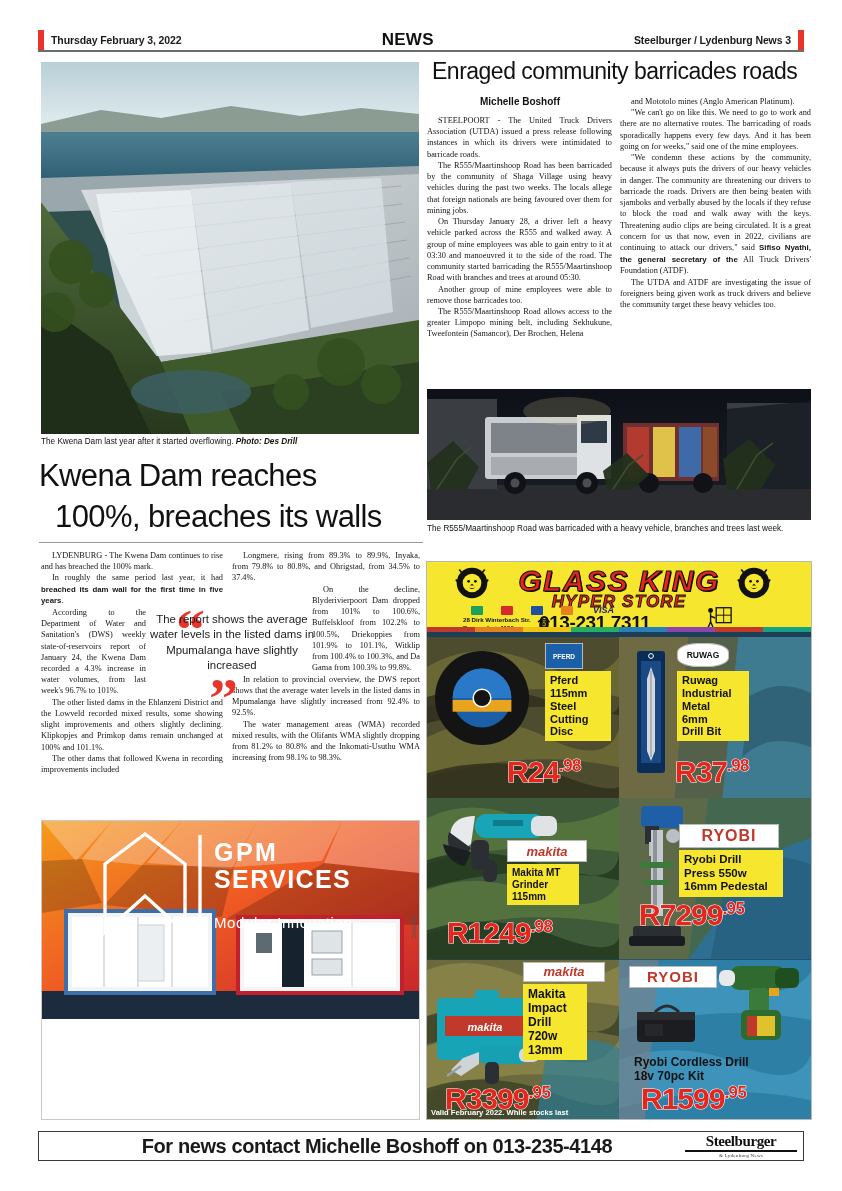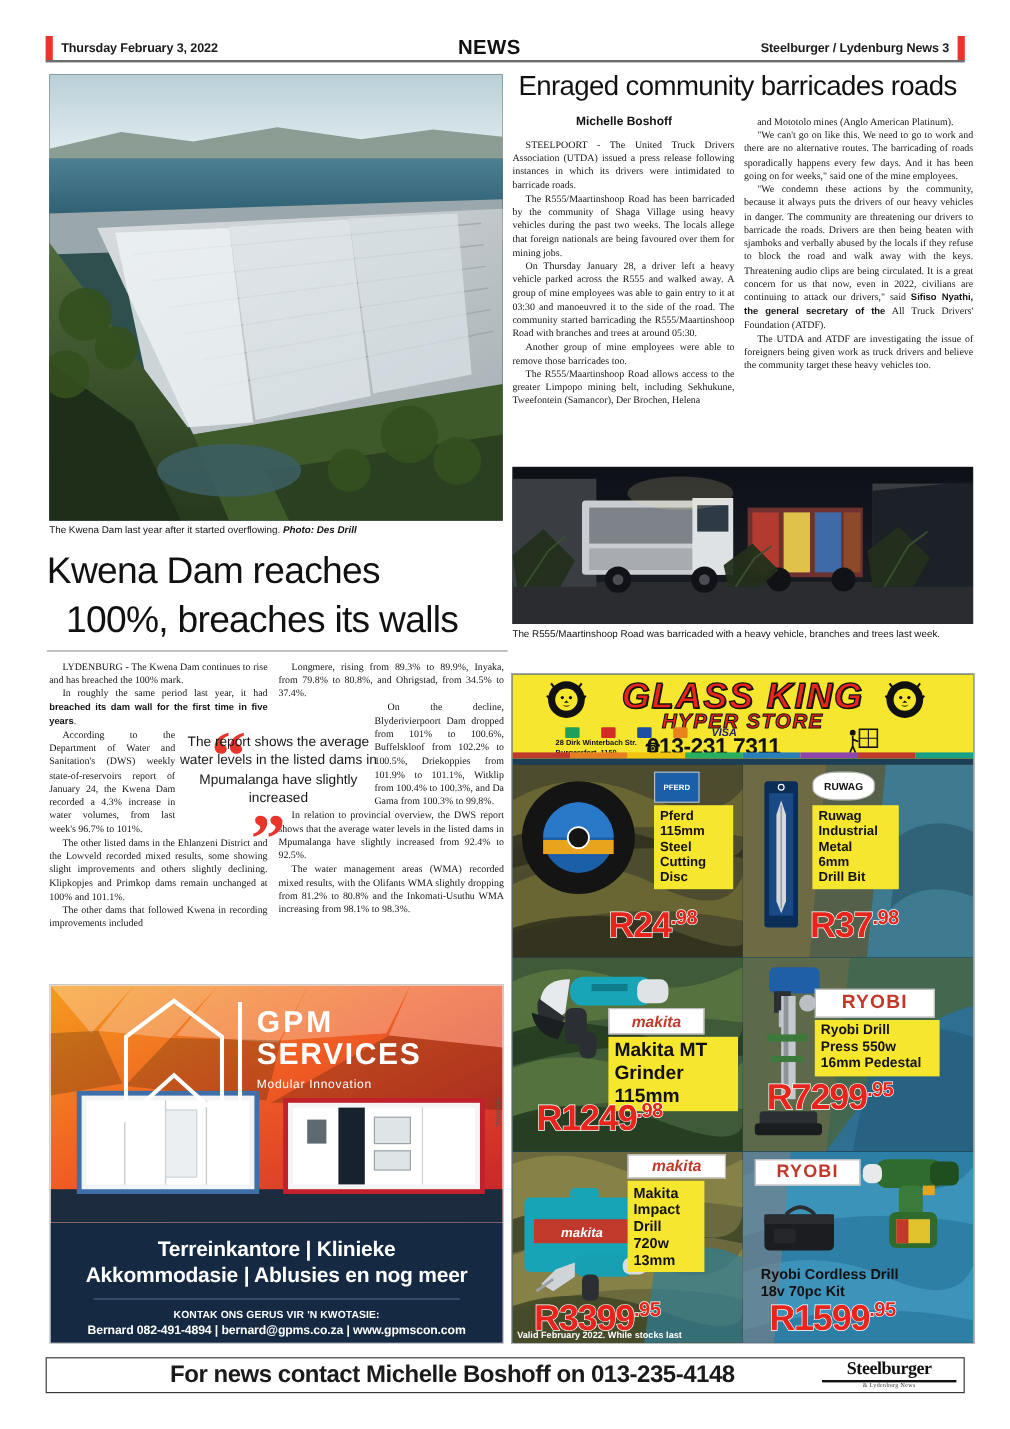--- a/index.html
+++ b/index.html
@@ -104,21 +104,21 @@
     border: 1px solid #c9c9c9; overflow: hidden; background: #ffffff;
   }
   .gpm-hero { position: relative; width: 100%; height: 198px; overflow: hidden; }
   .gpm-hero svg { display: block; width: 100%; height: 100%; }
   .gpm-logo {
     position: absolute; left: 172px; top: 18px;
     font-family: "Liberation Sans", sans-serif; color: #fff;
   }
   .gpm-logo .g1 { font-size: 25px; font-weight: bold; letter-spacing: 2.5px; line-height: 1.06; }
   .gpm-logo .g2 { font-size: 25px; font-weight: bold; letter-spacing: 1.4px; line-height: 1.06; }
-  .gpm-logo .g3 { font-size: 10px; font-weight: normal; letter-spacing: 0.6px; margin-top: 7px; }
+  .gpm-logo .g3 { font-size: 15px; font-weight: normal; letter-spacing: 0.6px; margin-top: 22px; }
   .gpm-dark {
     background: #152a42; padding: 12px 8px 9px; text-align: center;
   }
   .gpm-serv1, .gpm-serv2 {
     font-family: "Liberation Sans", sans-serif;
     font-size: 17.5px; font-weight: bold; color: #ffffff; line-height: 1.22;
     letter-spacing: -0.2px;
   }
   .gpm-sep { height: 1px; background: #4c6280; margin: 8px 28px 7px; }
   .gpm-kontak {
@@ -413,27 +413,20 @@
           <line x1="158" y1="14" x2="158" y2="96"></line>
         </g>
       </svg>
       <div class="gpm-logo">
         <div class="g1">GPM</div>
         <div class="g2">SERVICES</div>
         <div class="g3">Modular Innovation</div>
       </div>
       <div class="gpm-sidecode">48549WC</div>
     </div>
-    <div class="gpm-dark">
-      <div class="gpm-serv1">Terreinkantore | Klinieke</div>
-      <div class="gpm-serv2">Akkommodasie | Ablusies en nog meer</div>
-      <div class="gpm-sep"></div>
-      <div class="gpm-kontak">KONTAK ONS GERUS VIR 'N KWOTASIE:</div>
-      <div class="gpm-contact">Bernard 082-491-4894 | bernard@gpms.co.za | www.gpmscon.com</div>
-    </div>
 
   </div>
 
   <div class="news-headline">Enraged community barricades roads</div>
   <div class="byline">Michelle Boshoff</div>
 
   <div class="bodycol" id="news-col1">
     <p>STEELPOORT - The United Truck Drivers Association (UTDA) issued a press release following instances in which its drivers were intimidated to barricade roads.</p>
     <p>The R555/Maartinshoop Road has been barricaded by the community of Shaga Village using heavy vehicles during the past two weeks. The locals allege that foreign nationals are being favoured over them for mining jobs.</p>
     <p>On Thursday January 28, a driver left a heavy vehicle parked across the R555 and walked away. A group of mine employees was able to gain entry to it at 03:30 and manoeuvred it to the side of the road. The community started barricading the R555/Maartinshoop Road with branches and trees at around 05:30.</p>
@@ -674,21 +667,21 @@
             <path d="M18,28 a22,22 0 0 0 14,28 l8,-12 z" fill="#2b2f33"></path>
             <path d="M12,40 a26,26 0 0 0 22,22 l6,-14 z" fill="#1c1f22"></path>
             <rect x="40" y="36" width="18" height="30" rx="6" fill="#2b2f33"></rect>
             <rect x="52" y="56" width="14" height="22" rx="6" fill="#2b2f33"></rect>
             <rect x="62" y="16" width="30" height="6" fill="#0f7c8c"></rect>
           </svg>
         </div>
         <div class="gk-brandbox" style="left:80px;top:42px;width:80px;height:22px;font-size:13px;font-style:italic;color:#c0392b">
           <span>makita</span>
         </div>
-        <div class="gk-label" style="left:80px;top:66px;width:108px;font-size:16px;white-space:pre-line">Makita MT
+        <div class="gk-label" style="left:80px;top:66px;width:72px;font-size:10px;white-space:pre-line">Makita MT
 Grinder
 115mm</div>
         <div class="gk-price" style="left:20px;top:118px;font-size:30px">
           <span>R1249</span><span class="cents">.98</span>
         </div>
       </div>
 
       <div class="gk-cell">
         <div class="bgart">
           <svg viewBox="0 0 193 161" preserveAspectRatio="none">

